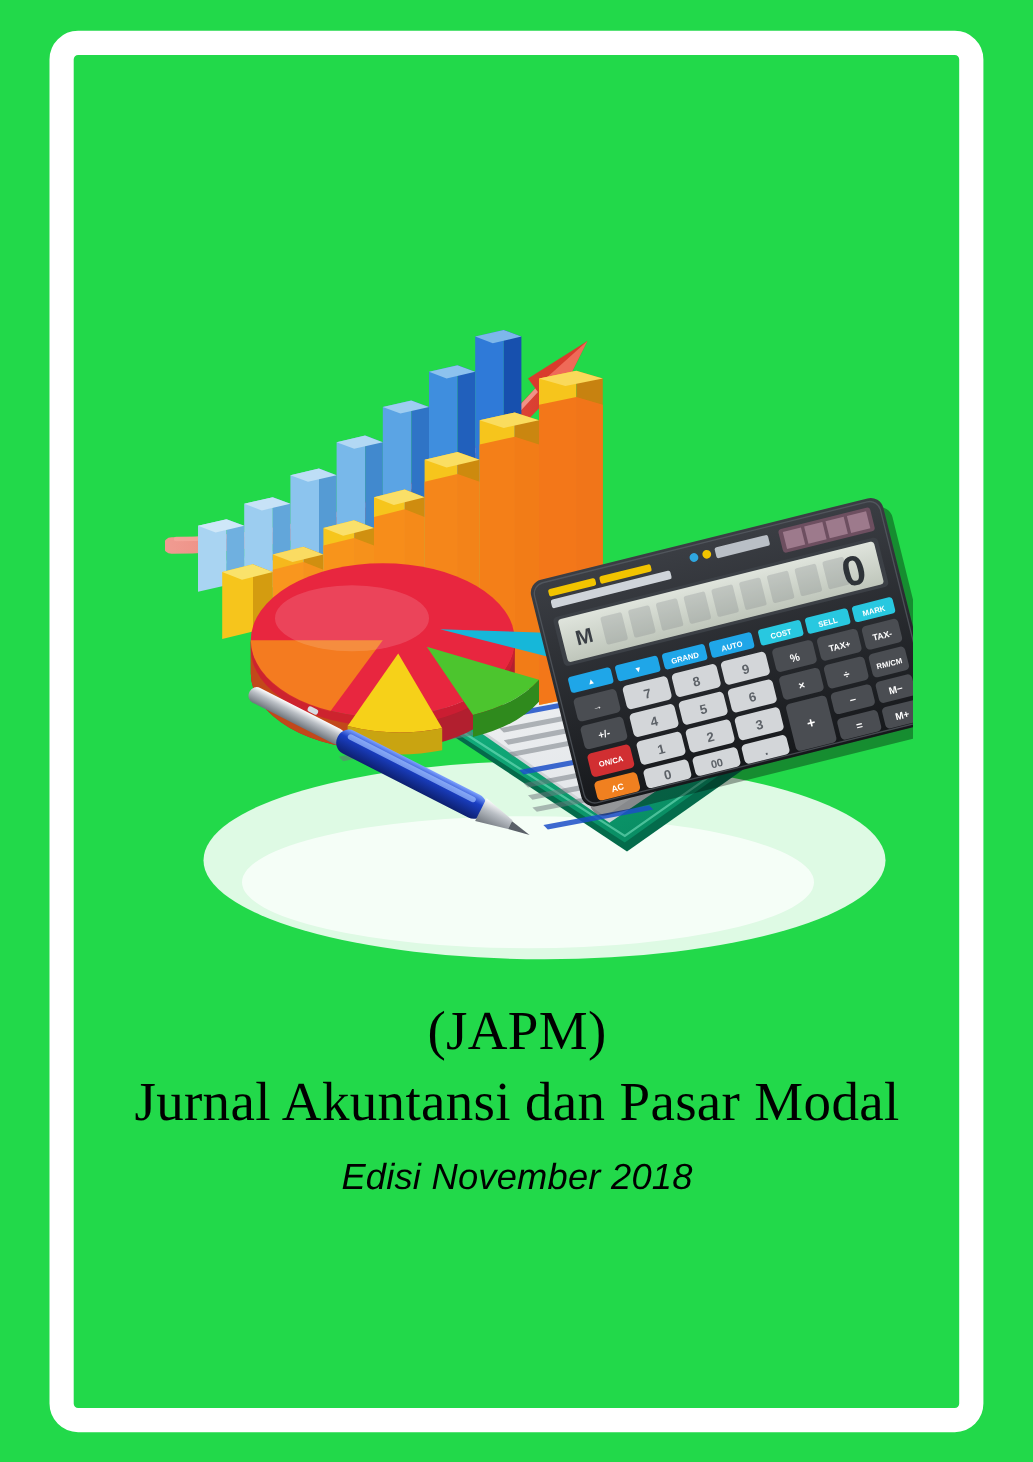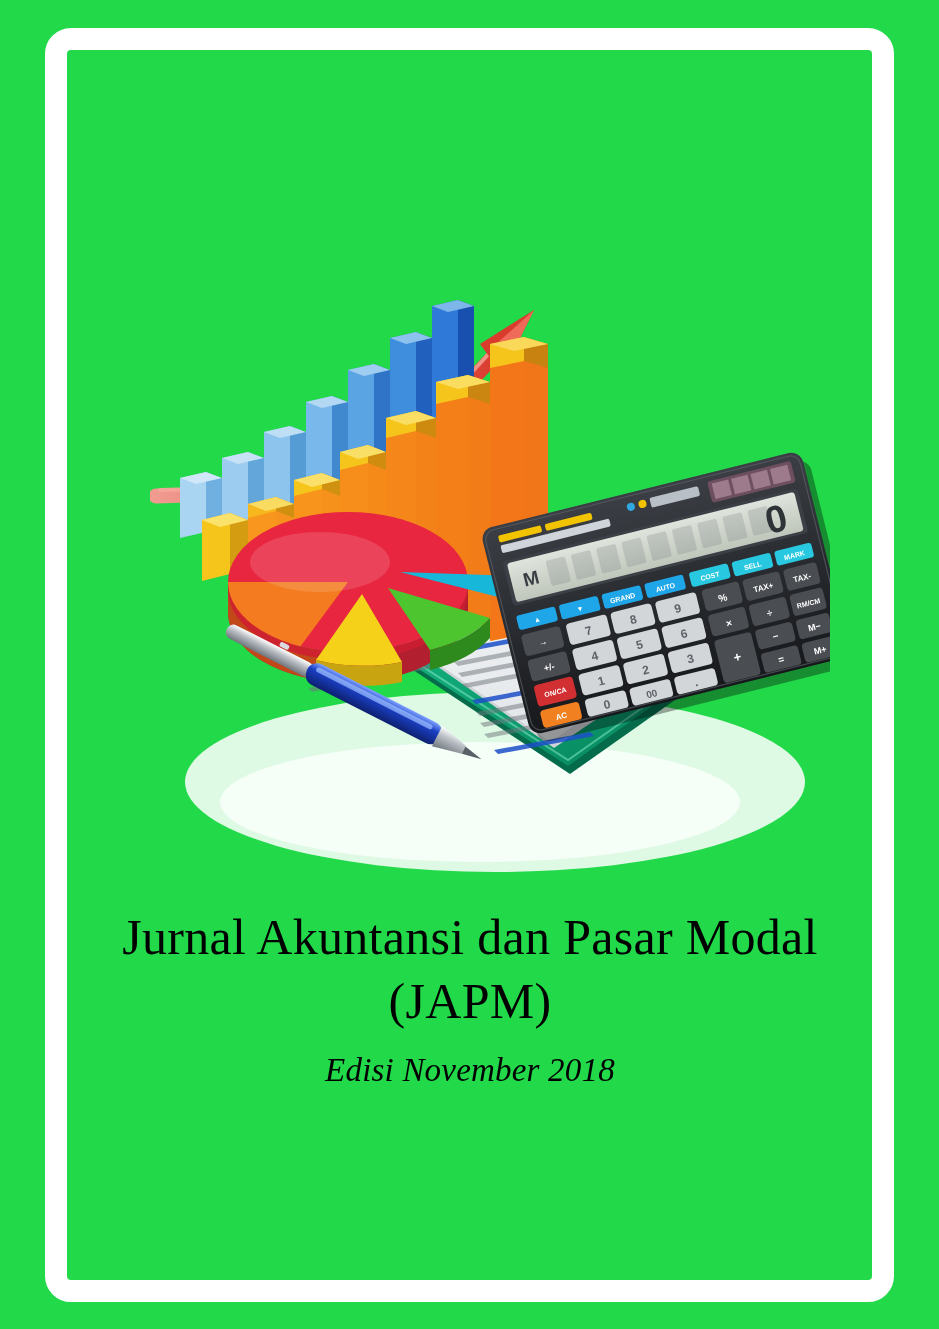--- a/index.html
+++ b/index.html
@@ -41,21 +41,21 @@
   }
   .title-line{
     font-family:"Liberation Serif", serif;
     font-size:50px;
     line-height:64px;
     color:#000000;
     letter-spacing:.3px;
     white-space:nowrap;
   }
   .subtitle{
-    font-family:Liberation Serif, serif;
+    font-family:Liberation Sans, sans-serif;
     font-style:italic;
     font-size:33px;
     line-height:46px;
     color:#000000;
     margin-top:14px;
     letter-spacing:.2px;
   }
 </style>
 </head>
 <body>
@@ -502,18 +502,18 @@
           <g>
               <rect x="284" y="188" width="34" height="20" rx="4" fill="#4a4d52"></rect>
               <text x="301" y="202" font-size="9">M+</text>
             </g>
         </g>
       </g>
     </svg>
   </div>
 
   <div class="titleblock">
+    <div class="title-line">(JAPM)</div>
     <div class="title-line">Jurnal Akuntansi dan Pasar Modal</div>
-    <div class="title-line">(JAPM)</div>
     <div class="subtitle">Edisi November 2018</div>
   </div>
 
 </div>
 
 </body></html>

